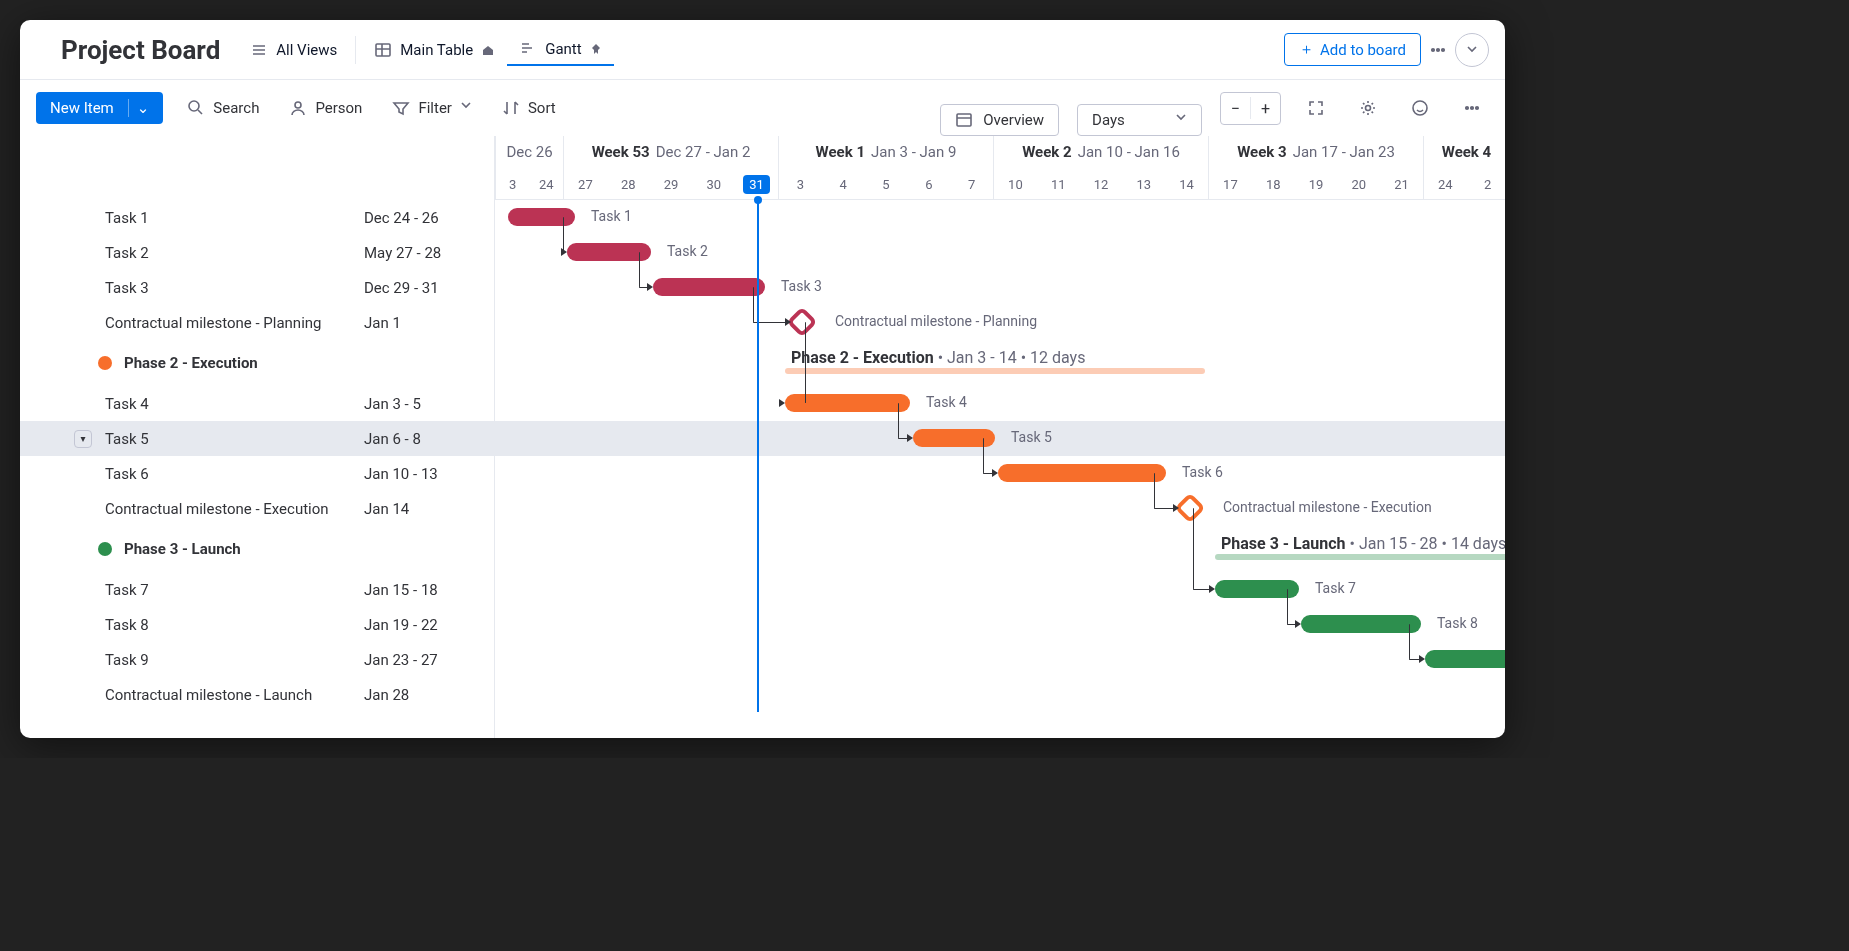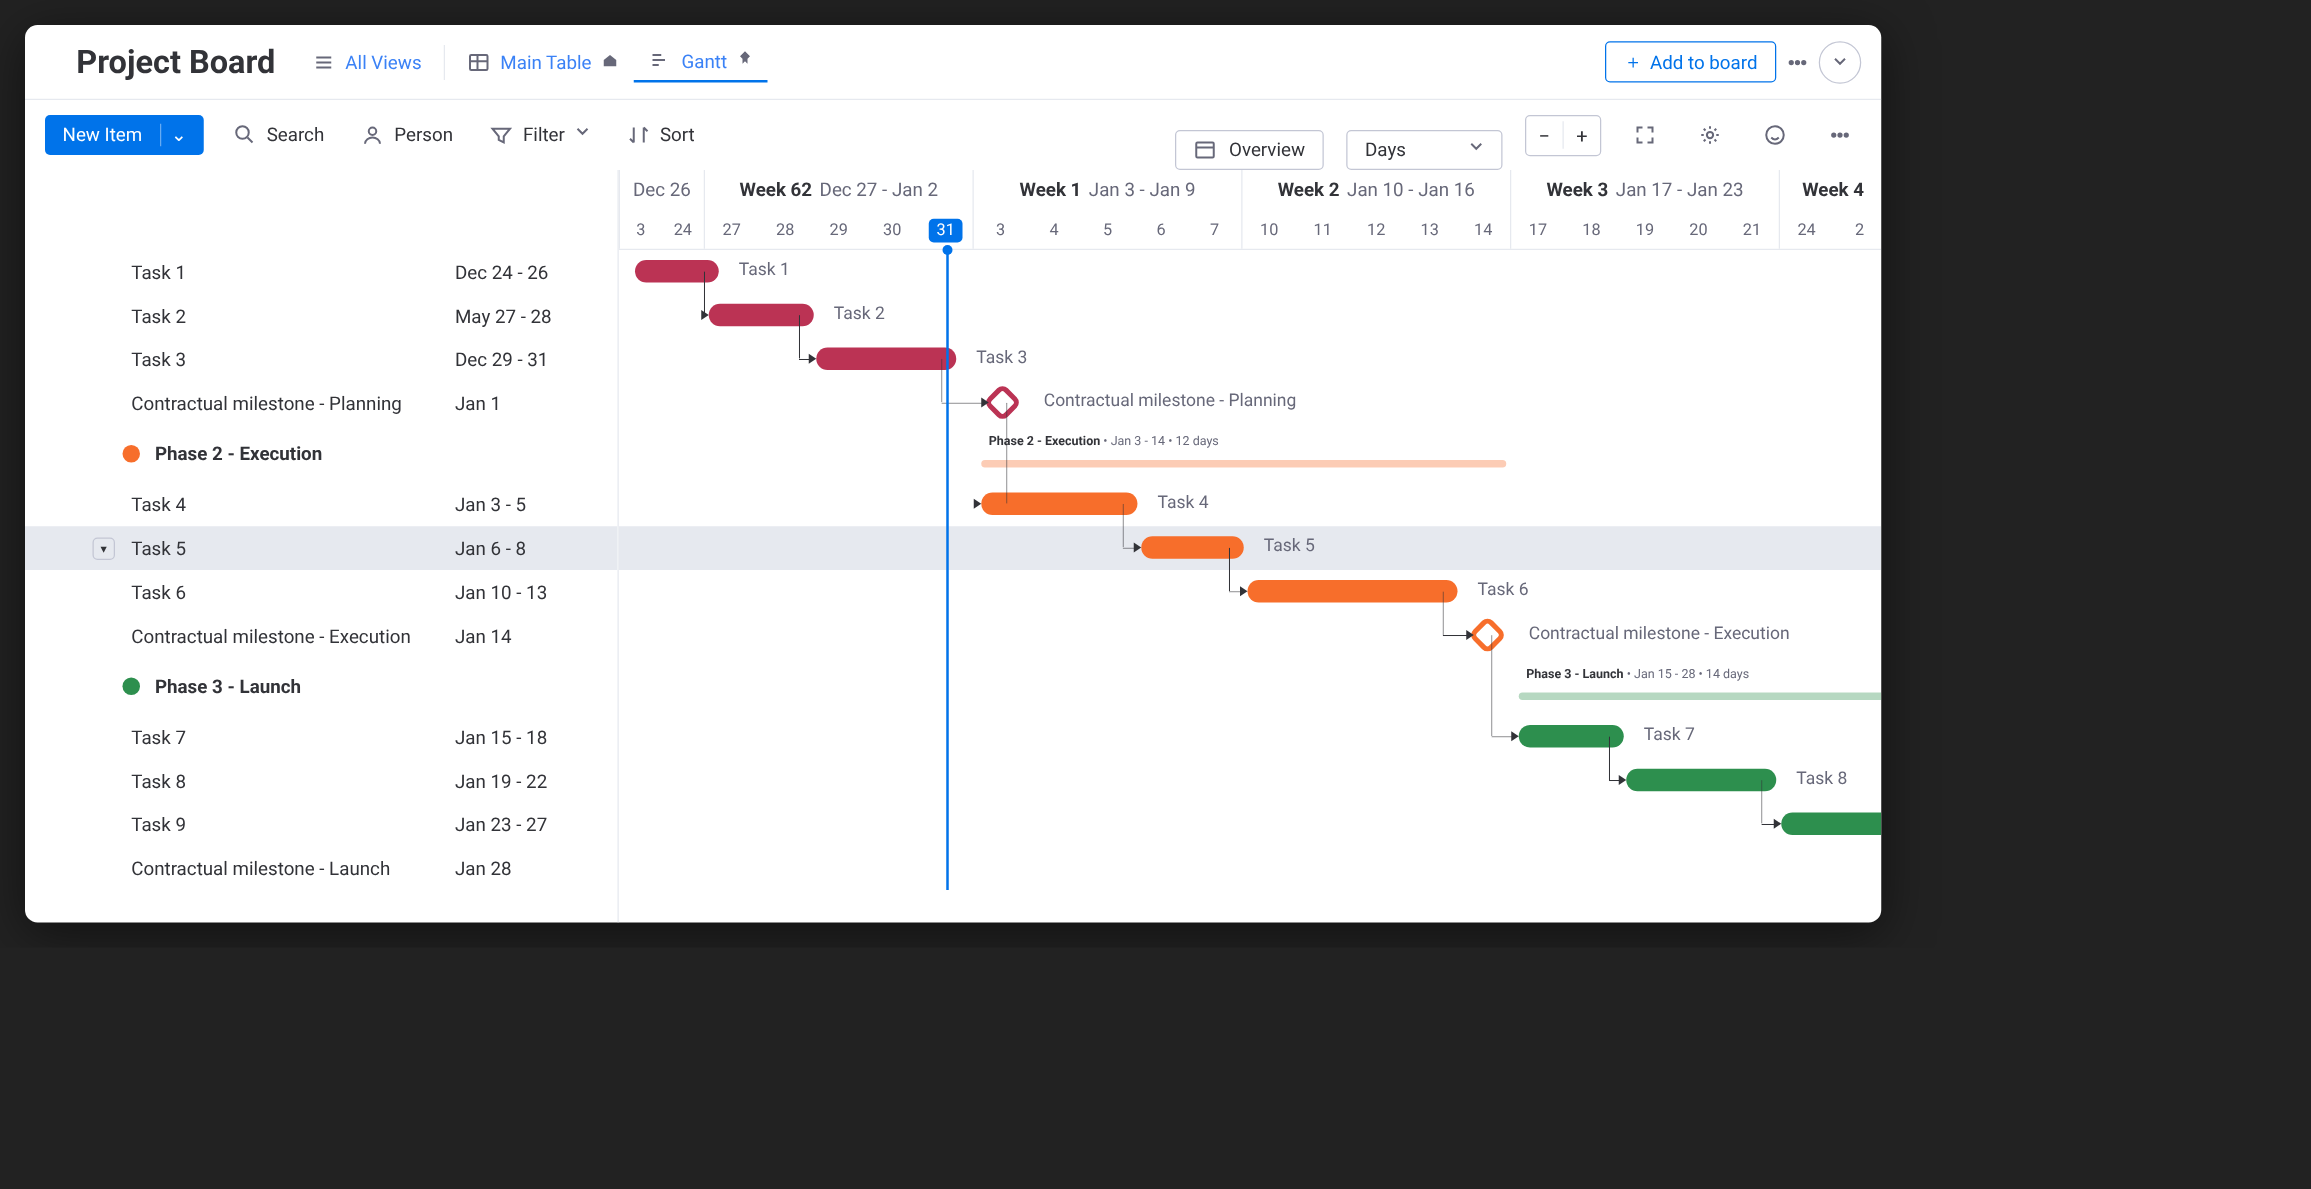--- a/index.html
+++ b/index.html
@@ -1,21 +1,21 @@
 <!DOCTYPE html>
 <html><head>
 <meta charset="utf-8">
 <style>
 * { margin: 0; padding: 0; box-sizing: border-box; }
 body { font-family: -apple-system, BlinkMacSystemFont, "Segoe UI", Roboto, sans-serif; background: #222; padding: 20px; color: #323338; }
 .window { background: #fff; border-radius: 10px; overflow: hidden; width: 1485px; height: 718px; box-shadow: 0 8px 40px rgba(0,0,0,.5); position: relative; }
 .topbar { display: flex; align-items: center; padding: 8px 16px; border-bottom: 1px solid #e6e9ef; height: 60px; }
 .title { font-size: 26px; font-weight: 700; margin-right: 18px; margin-left: 25px; }
 .vsep { width:1px; height:28px; background:#e6e9ef; margin:0 6px; }
-.viewbtn { display:flex; align-items:flex-start; gap:8px; padding:6px 12px; font-size:15px; color:#3b82f6; cursor:pointer; border-radius:4px; }
+.viewbtn { display:flex; align-items:center; gap:8px; padding:6px 12px; font-size:15px; color:#0f172a; cursor:pointer; border-radius:4px; }
 .viewbtn.active { border-bottom: 2px solid #0073ea; border-radius:0; }
 .spacer { flex:1; }
 .addboard { display:flex; align-items:center; gap:6px; border:1px solid #0073ea; color:#0073ea; padding:6px 14px; border-radius:4px; font-size:15px; cursor:pointer; }
 .iconbtn { width:34px; height:34px; display:flex; align-items:center; justify-content:center; cursor:pointer; border-radius:4px; color:#676879; }
 .iconbtn.chev { border:1px solid #c3c6d4; border-radius:50%; }
 
 .toolbar { display:flex; align-items:center; padding:10px 16px; gap:18px; height:56px; }
 .newitem { background:#0073ea; color:#fff; display:flex; align-items:center; gap:10px; padding:7px 14px; border-radius:4px; font-size:15px; cursor:pointer; }
 .newitem .ddl { padding-left:8px; margin-left:4px; border-left:1px solid rgba(255,255,255,.4);}
 .tbtn { display:flex; align-items:center; gap:8px; font-size:15px; color:#323338; cursor:pointer; padding:4px 6px; }
@@ -48,21 +48,21 @@
 .gh-day.today span { background:#0073ea; color:#fff; border-radius:4px; padding:2px 6px; }
 
 .gbody { position:relative; }
 .grow { height:35px; position:relative; }
 .grow.group { height:46px; }
 .grow.sel { background:#e6e9ef; }
 .bar { position:absolute; height:18px; border-radius:9px; top:8px; }
 .barlabel { position:absolute; font-size:14px; color:#676879; white-space:nowrap; }
 .milestone { position:absolute; width:22px; height:22px; border-radius:6px; transform:rotate(45deg); top:6px; border:4px solid; background:#fff; }
 .groupline { position:absolute; height:6px; border-radius:3px; top:28px; opacity:.35; }
-.grouplabel { position:absolute; font-size:10px; top:8px; white-space:nowrap; }
+.grouplabel { position:absolute; font-size:16px; top:8px; white-space:nowrap; }
 .grouplabel b { font-weight:700; color:#323338; }
 .grouplabel span { color:#676879; }
 
 .today-line { position:absolute; top:0; bottom:0; width:2px; background:#0073ea; z-index:2; }
 .today-dot { position:absolute; width:8px; height:8px; border-radius:50%; background:#0073ea; left:-3px; top:-4px; }
 
 .dep { position:absolute; border:1.5px solid #323338; border-radius:3px; }
 .dep-arrow { position:absolute; width:0; height:0; border-top:4px solid transparent; border-bottom:4px solid transparent; border-left:6px solid #323338; }
 svg.ic { width:18px; height:18px; stroke:#676879; fill:none; stroke-width:1.6; }
 </style>
@@ -274,21 +274,21 @@
               <div class="gh-day " style="width:34px">
                 <span>3</span>
               </div>
               <div class="gh-day " style="width:34px">
                 <span>24</span>
               </div>
             </div>
           </div>
           <div class="gh-col" style="width: 215px;">
             <div class="gh-week">
-              <b>Week 62</b> 
+              <b>Week 53</b> 
               <span style="color:#676879">Dec 27 - Jan 2</span>
             </div>
             <div class="gh-days">
               <div class="gh-day " style="width:43px">
                 <span>27</span>
               </div>
               <div class="gh-day " style="width:43px">
                 <span>28</span>
               </div>
               <div class="gh-day " style="width:43px">

